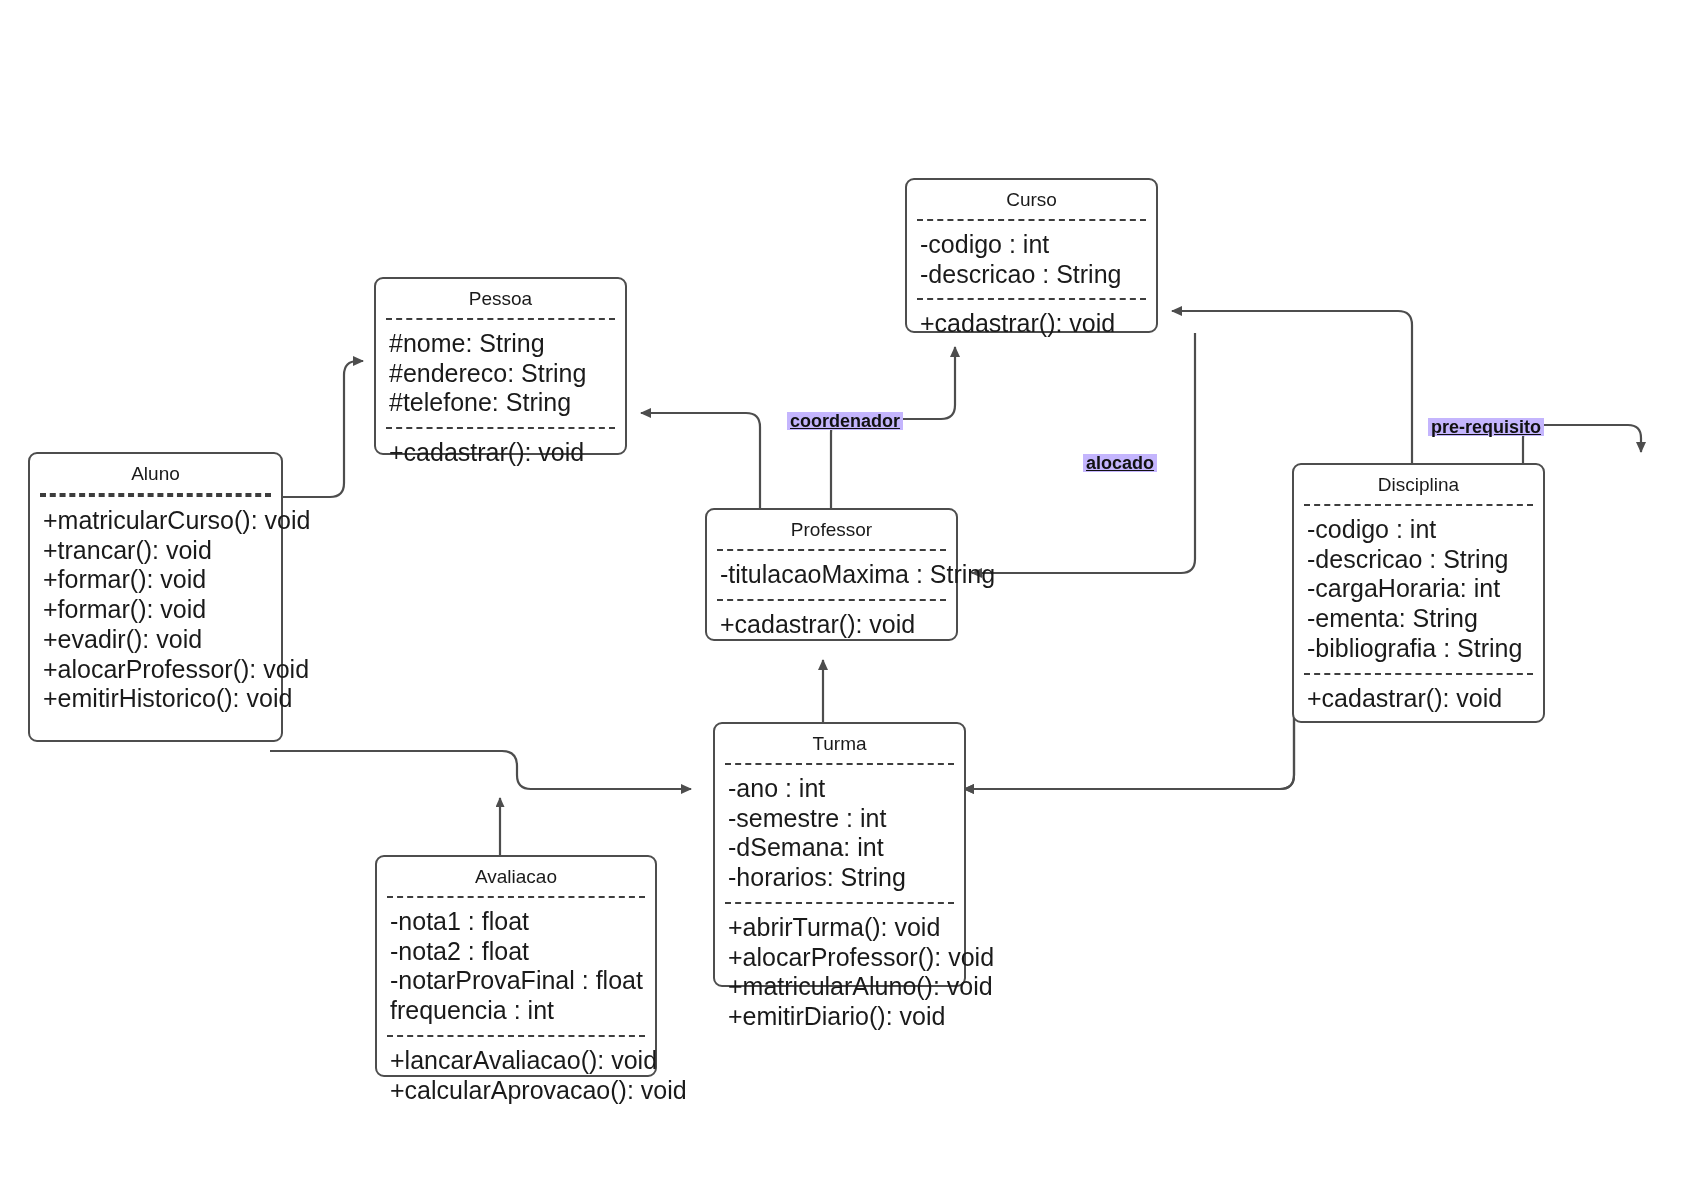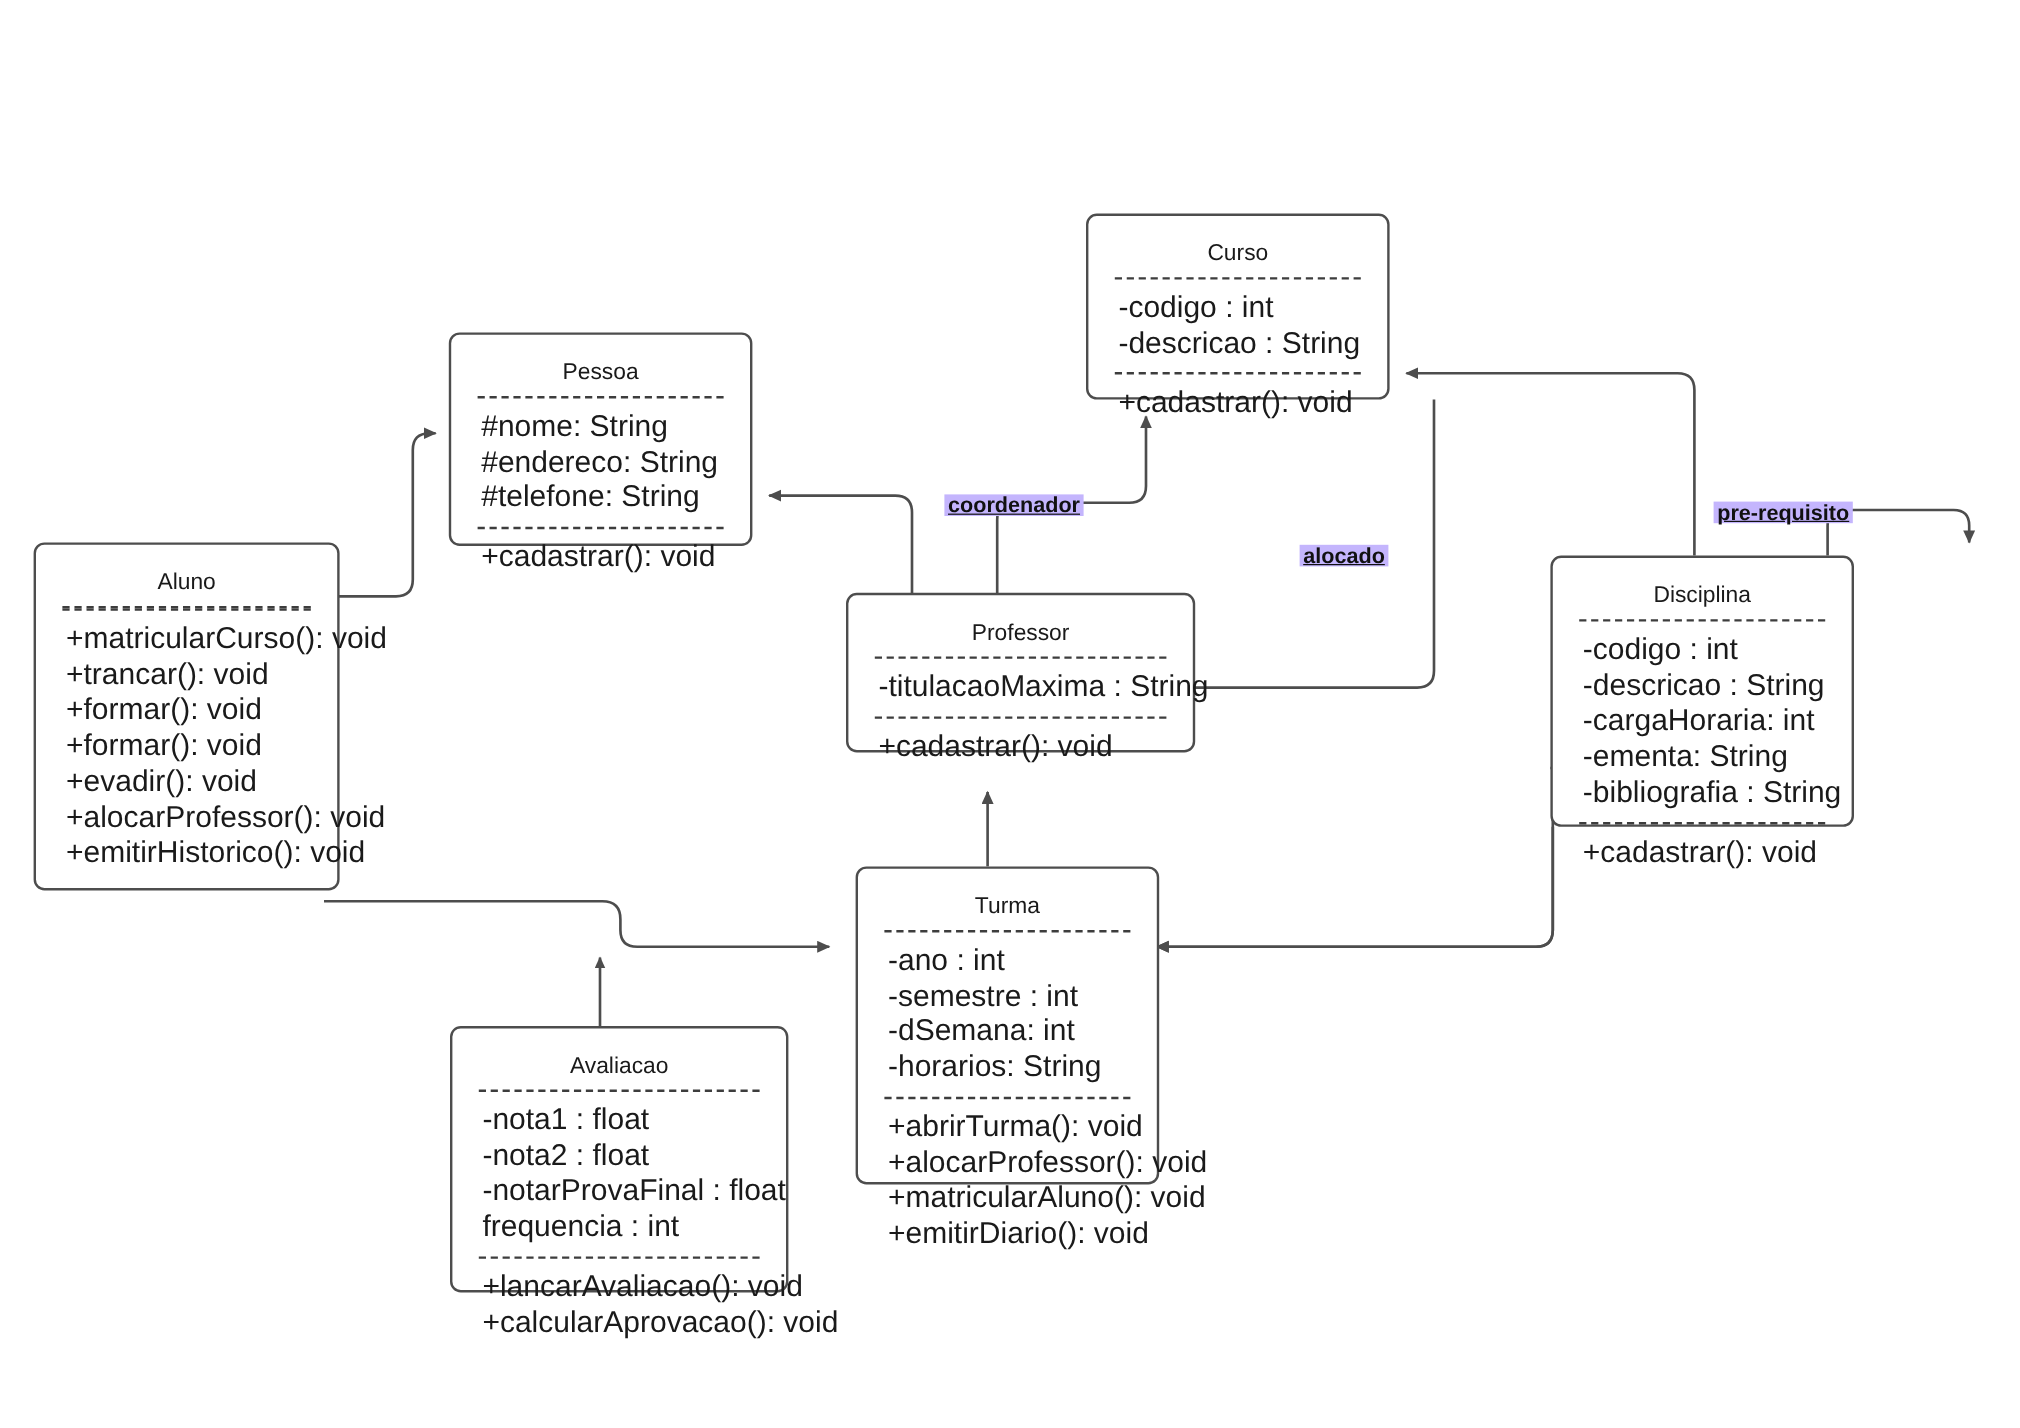--- a/index.html
+++ b/index.html
@@ -25,21 +25,21 @@
     width: 1683px;
     height: 1190px;
     pointer-events: none;
   }
   .uml-class {
     position: absolute;
     box-sizing: border-box;
     background: #ffffff;
     border: 2px solid #4d4d4d;
     border-radius: 9px;
-    padding: 12px;
+    padding: 0;
     z-index: 5;
   }
   .uml-title {
     text-align: center;
     font-size: 19px;
     color: #1a1a1a;
     padding: 9px 10px 8px 10px;
     line-height: 1.15;
   }
   .sep {
@@ -150,33 +150,33 @@
     <div class="uml-section">
       <div class="row">-codigo : int</div>
       <div class="row">-descricao : String</div>
     </div>
     <div class="sep"></div>
     <div class="uml-section">
       <div class="row">+cadastrar(): void</div>
     </div>
   </div>
 
-  <div class="uml-class" id="cls-professor" style="left:705px; top:494px; width:291px; height:133px;">
+  <div class="uml-class" id="cls-professor" style="left:705px; top:508px; width:253px; height:133px;">
     <div class="uml-title">Professor</div>
     <div class="sep"></div>
     <div class="uml-section">
       <div class="row">-titulacaoMaxima : String</div>
     </div>
     <div class="sep"></div>
     <div class="uml-section">
       <div class="row">+cadastrar(): void</div>
     </div>
   </div>
 
-  <div class="uml-class" id="cls-disciplina" style="left:1292px; top:463px; width:253px; height:226px;">
+  <div class="uml-class" id="cls-disciplina" style="left:1292px; top:463px; width:253px; height:260px;">
     <div class="uml-title">Disciplina</div>
     <div class="sep"></div>
     <div class="uml-section">
       <div class="row">-codigo : int</div>
       <div class="row">-descricao : String</div>
       <div class="row">-cargaHoraria: int</div>
       <div class="row">-ementa: String</div>
       <div class="row">-bibliografia : String</div>
     </div>
     <div class="sep"></div>

